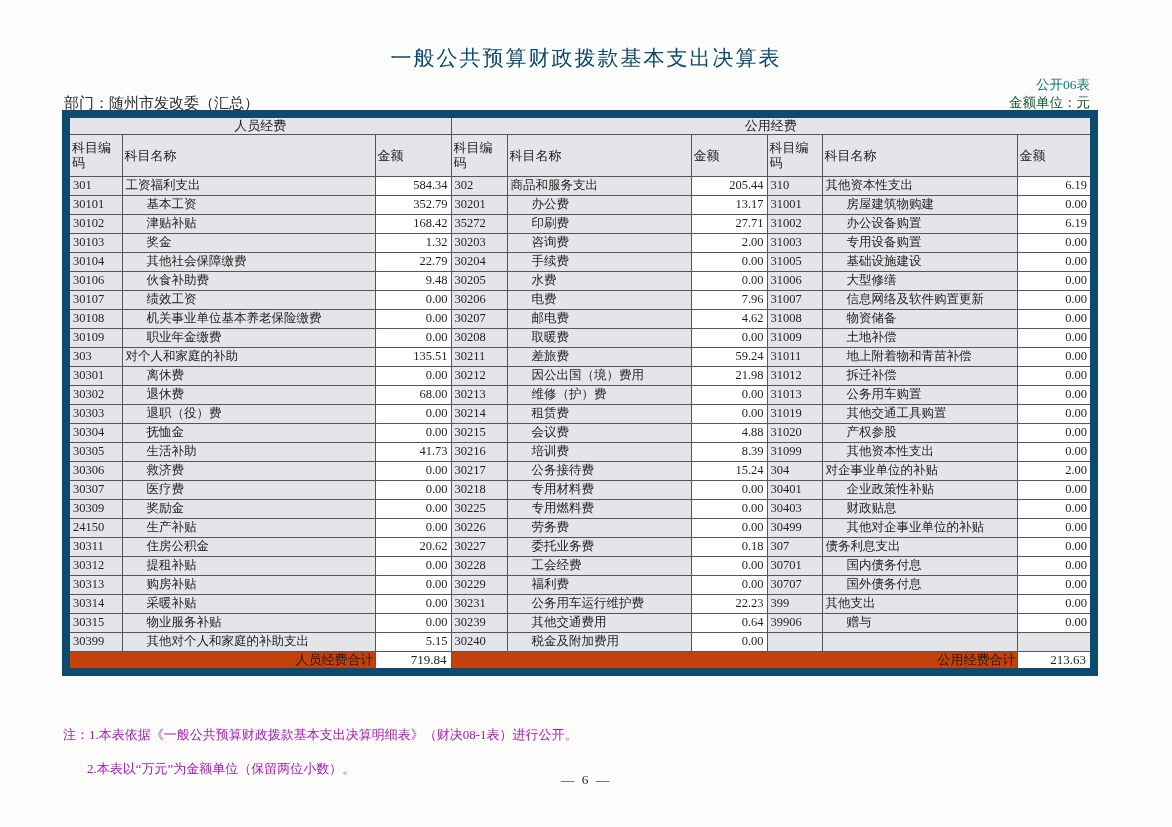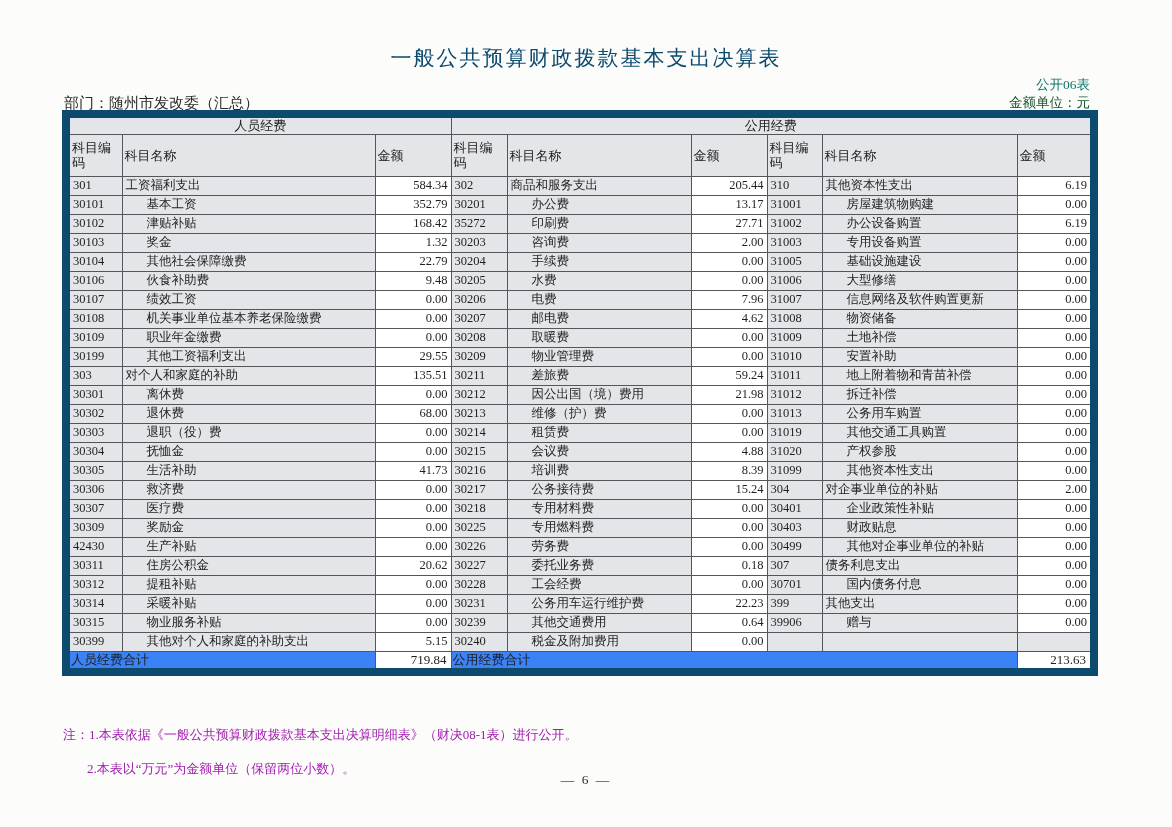--- a/index.html
+++ b/index.html
@@ -50,21 +50,21 @@
     background:#e4e5e8;text-align:left;color:#222;
     white-space:normal;padding:0 2px;
   }
   tr.data-row td{height:19px;font-size:12.5px;line-height:13px;padding:0 3px;}
   td.c-code{background:#e4e5e8;text-align:left;padding-left:4px;}
   td.c-name{background:#e4e5e8;text-align:left;padding-left:7px;}
   td.c-name.sub{padding-left:24px;}
   td.c-amt{background:#ffffff;text-align:right;padding-right:4px;}
   td.c-amt.empty{background:#e4e5e8;}
   tr.totals-row td{height:18px;font-size:13px;line-height:14px;}
-  td.c-total-label{background:#3b82f6;text-align:left;}
+  td.c-total-label{background:#c2410c;text-align:right;}
   .notes{
     position:absolute;top:724px;left:63px;
     font-size:13px;line-height:22px;color:#a21caf;
   }
   .note-line-2{margin-left:24px;margin-top:12px;}
   .page-number{
     position:absolute;top:772px;left:0;width:100%;
     text-align:center;font-size:13.5px;color:#2a2a2a;letter-spacing:2px;
   }
 </style>
@@ -202,31 +202,20 @@
             <td class="c-name sub">职业年金缴费</td>
             <td class="c-amt">0.00</td>
             <td class="c-code">30208</td>
             <td class="c-name sub">取暖费</td>
             <td class="c-amt">0.00</td>
             <td class="c-code">31009</td>
             <td class="c-name sub">土地补偿</td>
             <td class="c-amt">0.00</td>
           </tr>
           <tr class="data-row">
-            <td class="c-code">30199</td>
-            <td class="c-name sub">其他工资福利支出</td>
-            <td class="c-amt">29.55</td>
-            <td class="c-code">30209</td>
-            <td class="c-name sub">物业管理费</td>
-            <td class="c-amt">0.00</td>
-            <td class="c-code">31010</td>
-            <td class="c-name sub">安置补助</td>
-            <td class="c-amt">0.00</td>
-          </tr>
-          <tr class="data-row">
             <td class="c-code">303</td>
             <td class="c-name">对个人和家庭的补助</td>
             <td class="c-amt">135.51</td>
             <td class="c-code">30211</td>
             <td class="c-name sub">差旅费</td>
             <td class="c-amt">59.24</td>
             <td class="c-code">31011</td>
             <td class="c-name sub">地上附着物和青苗补偿</td>
             <td class="c-amt">0.00</td>
           </tr>
@@ -312,21 +301,21 @@
             <td class="c-name sub">奖励金</td>
             <td class="c-amt">0.00</td>
             <td class="c-code">30225</td>
             <td class="c-name sub">专用燃料费</td>
             <td class="c-amt">0.00</td>
             <td class="c-code">30403</td>
             <td class="c-name sub">财政贴息</td>
             <td class="c-amt">0.00</td>
           </tr>
           <tr class="data-row">
-            <td class="c-code">42430</td>
+            <td class="c-code">24150</td>
             <td class="c-name sub">生产补贴</td>
             <td class="c-amt">0.00</td>
             <td class="c-code">30226</td>
             <td class="c-name sub">劳务费</td>
             <td class="c-amt">0.00</td>
             <td class="c-code">30499</td>
             <td class="c-name sub">其他对企事业单位的补贴</td>
             <td class="c-amt">0.00</td>
           </tr>
           <tr class="data-row">
@@ -342,20 +331,31 @@
           </tr>
           <tr class="data-row">
             <td class="c-code">30312</td>
             <td class="c-name sub">提租补贴</td>
             <td class="c-amt">0.00</td>
             <td class="c-code">30228</td>
             <td class="c-name sub">工会经费</td>
             <td class="c-amt">0.00</td>
             <td class="c-code">30701</td>
             <td class="c-name sub">国内债务付息</td>
+            <td class="c-amt">0.00</td>
+          </tr>
+          <tr class="data-row">
+            <td class="c-code">30313</td>
+            <td class="c-name sub">购房补贴</td>
+            <td class="c-amt">0.00</td>
+            <td class="c-code">30229</td>
+            <td class="c-name sub">福利费</td>
+            <td class="c-amt">0.00</td>
+            <td class="c-code">30707</td>
+            <td class="c-name sub">国外债务付息</td>
             <td class="c-amt">0.00</td>
           </tr>
           <tr class="data-row">
             <td class="c-code">30314</td>
             <td class="c-name sub">采暖补贴</td>
             <td class="c-amt">0.00</td>
             <td class="c-code">30231</td>
             <td class="c-name sub">公务用车运行维护费</td>
             <td class="c-amt">22.23</td>
             <td class="c-code">399</td>

